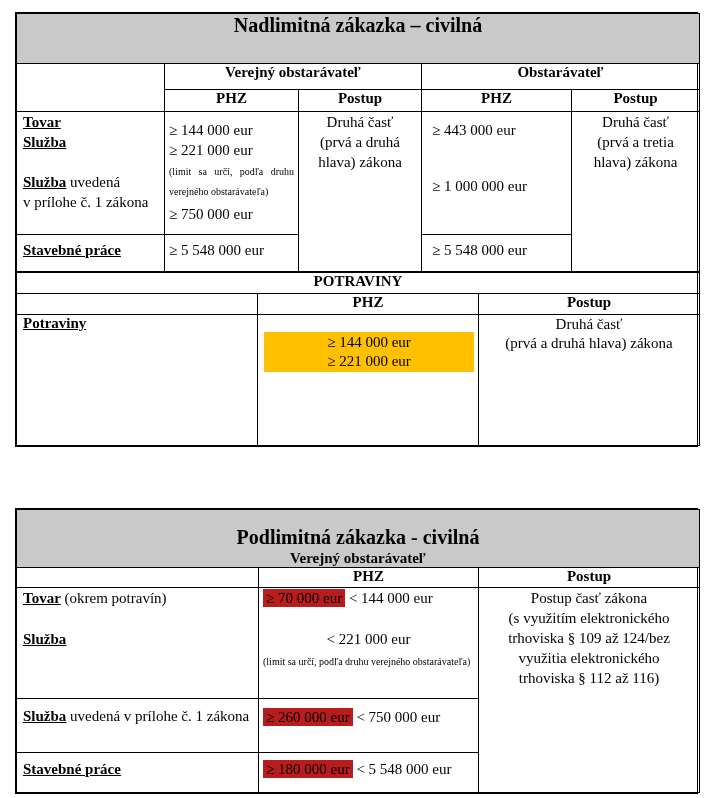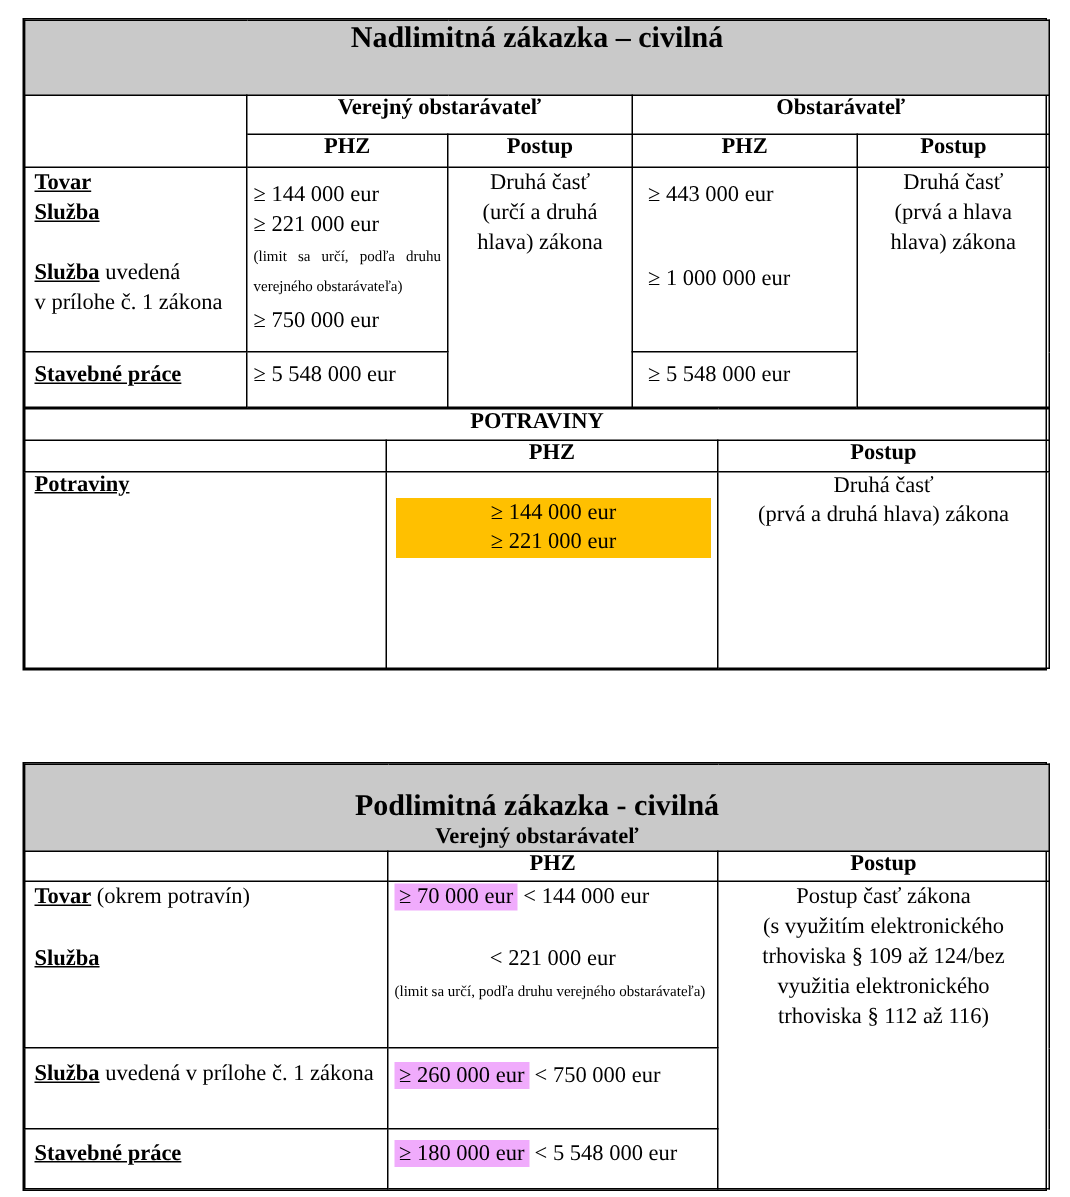--- a/index.html
+++ b/index.html
@@ -69,21 +69,21 @@
     width:210px; height:40px;
     background:#ffc000;
     display:flex; flex-direction:column;
     align-items:center; justify-content:center;
     font-size:15px;
   }
   .hlbox > div { line-height:19px; }
   .pot-postup { text-align:center; padding-top:38px; }
   .pot-postup > div { line-height:19px; }
 
-  .hl { background:#f0abfc; padding:1px 3px; }
+  .hl { background:#b91c1c; padding:1px 3px; }
   .nowrap { white-space:nowrap; }
   .tright { text-align:center; }
   .mt21 { margin-top:21px; }
   .pt14 { padding-top:14px; }
   .lh19 > div { line-height:19px; }
   .postup2 {
     vertical-align:middle; text-align:center;
     padding-bottom:34px;
   }
   .postup2 > div { line-height:20px; }
@@ -128,31 +128,31 @@
           <div>v prílohe č. 1 zákona</div>
         </td>
         <td class="cell-pt8 lh20" style="padding:8px 4px 0 4px">
           <div class="pre nowrap">≥  144 000 eur</div>
           <div class="pre nowrap">≥  221 000 eur</div>
           <div class="note">(limit sa určí, podľa druhu verejného obstarávateľa)</div>
           <div class="pre nowrap">≥  750 000 eur</div>
         </td>
         <td rowspan="2" class="postup-cell">
           <div>Druhá časť</div>
-          <div>(určí a druhá</div>
+          <div>(prvá a druhá</div>
           <div>hlava) zákona</div>
         </td>
         <td class="cell-pt8 lh20" style="padding:8px 4px 0 10px">
           <div class="pre nowrap">≥  443 000 eur</div>
           <div class="sp36"></div>
           <div class="pre nowrap">≥  1 000 000 eur</div>
         </td>
         <td rowspan="2" class="postup-cell">
           <div>Druhá časť</div>
-          <div>(prvá a hlava</div>
+          <div>(prvá a tretia</div>
           <div>hlava) zákona</div>
         </td>
       </tr>
       <tr style="height:37px">
         <td style="padding-top:7px"><b>Stavebné práce</b></td>
         <td style="padding:7px 4px 0 4px"><span class="pre nowrap">≥  5 548 000 eur</span></td>
         <td style="padding:7px 4px 0 10px"><span class="pre nowrap">≥  5 548 000 eur</span></td>
       </tr>
     </tbody>
       </table>

